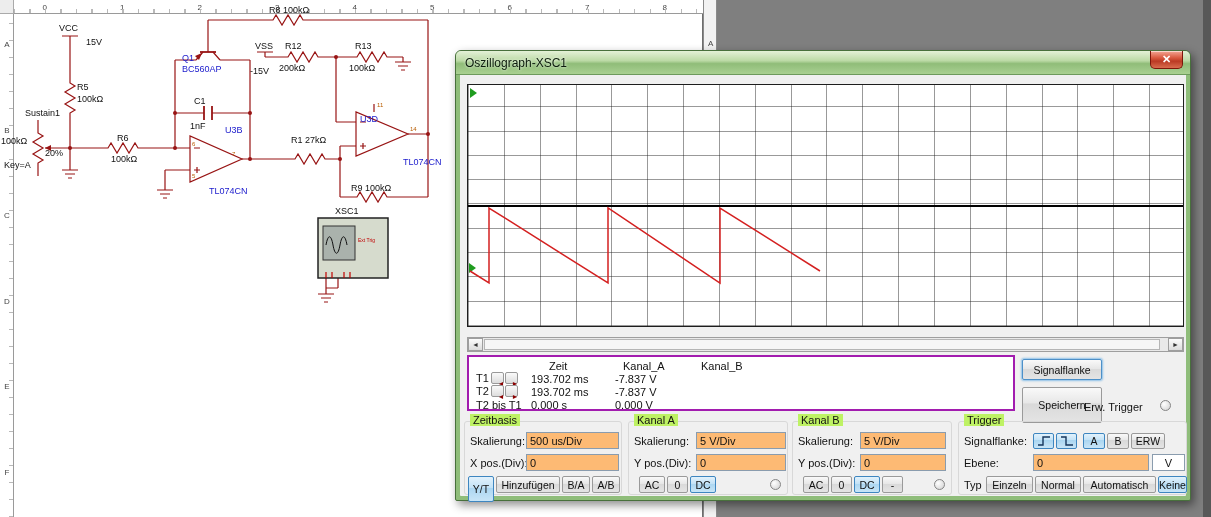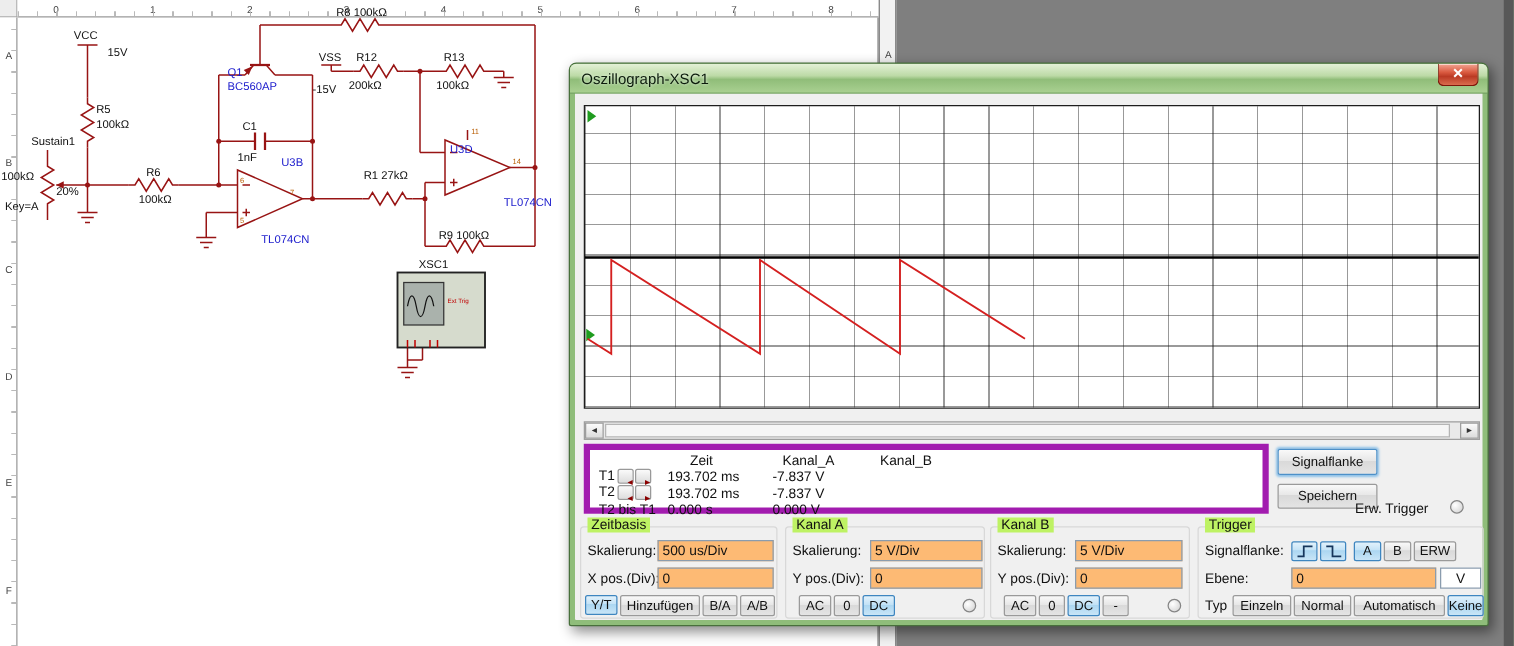--- a/index.html
+++ b/index.html
@@ -44,21 +44,21 @@
   .display{position:absolute;left:11px;top:33px;width:717px;height:243px;background:#fff;border:1px solid #1d1d1d;
     background-image:repeating-linear-gradient(90deg,rgba(30,30,30,.45) 0 1px,transparent 1px 35.85px),
                      repeating-linear-gradient(0deg,rgba(30,30,30,.45) 0 1px,transparent 1px 24.3px)}
   .axis{position:absolute;left:0;right:0;top:120px;height:2px;background:#000}
   .tri-right{width:0;height:0;border-top:5px solid transparent;border-bottom:5px solid transparent;border-left:7px solid #1f9c1f}
 
   .scroll{position:absolute;left:11px;top:286px;width:717px;height:15px;background:#e9e9e9;border:1px solid #9e9e9e}
   .sbtn{position:absolute;top:0;width:15px;height:13px;background:linear-gradient(#fbfbfb,#dcdcdc);border:1px solid #9e9e9e;font-size:7px;color:#333;text-align:center;line-height:12px}
   .thumb{position:absolute;left:16px;top:1px;width:676px;height:11px;background:#f6f6f6;border:1px solid #b5b5b5}
 
-  .meas{position:absolute;left:11px;top:304px;width:548px;height:56px;background:#fff;border:5px solid #a21caf;font-size:11px;color:#111}
+  .meas{position:absolute;left:11px;top:304px;width:548px;height:56px;background:#fff;border:2px solid #a21caf;font-size:11px;color:#111}
   .meas span{position:absolute;white-space:nowrap}
   .sarr{position:absolute;width:13px;height:12px;background:linear-gradient(#fafafa,#ddd);border:1px solid #999;border-radius:2px;font-size:7px;color:#8b0000;text-align:center;line-height:11px;padding:0}
 
   .btn{position:absolute;display:flex;align-items:center;justify-content:center;font-family:inherit;font-size:10.5px;color:#111;background:linear-gradient(#f9f9f9,#e7e7e7 45%,#d9d9d9 46%,#e4e4e4);border:1px solid #9a9a9a;border-radius:2px;white-space:nowrap;cursor:default}
   .btn.sel{background:linear-gradient(#e2f2fc,#c3e2f6 45%,#abd6f1 46%,#c8e5f7);border-color:#3e86c0}
   .btn.focus{border-color:#4d90c8;box-shadow:0 0 2px 1px #8cc0e8}
   .lbl{position:absolute;font-size:11px;color:#111;white-space:nowrap}
   .tbox{position:absolute;height:17px;border:1px solid #8a9cae;background:#fdba74;font-family:inherit;font-size:11px;padding:0 3px;color:#111}
   .ubox{position:absolute;height:17px;border:1px solid #8a9cae;background:#fff;font-size:11px;color:#111;display:flex;align-items:center;justify-content:center}
   .grp{position:absolute;border:1px solid #d8d8d8;border-radius:3px}
@@ -295,38 +295,38 @@
       <span style="left:62px;top:29px">193.702 ms</span>
       <span style="left:146px;top:29px">-7.837 V</span>
       <span style="left:226px;top:29px"></span>
 
       <span style="left:7px;top:42px">T2 bis T1</span>
       <span style="left:62px;top:42px">0.000 s</span>
       <span style="left:146px;top:42px">0.000 V</span>
     </div>
 
     <button class="btn focus" style="left:566px;top:308px;width:80px;height:21px">Signalflanke</button>
-    <button class="btn" style="left:566px;top:336px;width:80px;height:20px">Speichern</button>
+    <button class="btn" style="left:566px;top:336px;width:80px;height:36px">Speichern</button>
     <span class="lbl" style="left:628px;top:350px">Erw. Trigger</span>
     <div class="jack" style="left:704px;top:349px"></div>
 
     <div class="grp" style="left:8px;top:370px;width:158px;height:74px"></div>
     <div class="grp" style="left:172px;top:370px;width:160px;height:74px"></div>
     <div class="grp" style="left:336px;top:370px;width:160px;height:74px"></div>
     <div class="grp" style="left:502px;top:370px;width:229px;height:74px"></div>
     <span class="ghdr" style="left:14px;top:363px">Zeitbasis</span>
     <span class="ghdr" style="left:178px;top:363px">Kanal A</span>
     <span class="ghdr" style="left:342px;top:363px">Kanal B</span>
     <span class="ghdr" style="left:508px;top:363px">Trigger</span>
 
     <span class="lbl" style="left:14px;top:384px">Skalierung:</span>
     <input class="tbox" style="left: 70px; top: 381px; width: 93px;" value="500 us/Div">
     <span class="lbl" style="left:14px;top:406px">X pos.(Div):</span>
     <input class="tbox" style="left: 70px; top: 403px; width: 93px;" value="0">
-    <button class="btn sel" style="left:12px;top:425px;width:26px;height:16px">Y/T</button>
+    <button class="btn sel" style="left:12px;top:425px;width:26px;height:26px">Y/T</button>
     <button class="btn" style="left:40px;top:425px;width:64px;height:17px">Hinzufügen</button>
     <button class="btn" style="left:106px;top:425px;width:28px;height:17px">B/A</button>
     <button class="btn" style="left:136px;top:425px;width:28px;height:17px">A/B</button>
 
     <span class="lbl" style="left:178px;top:384px">Skalierung:</span>
     <input class="tbox" style="left: 240px; top: 381px; width: 90px;" value="5 V/Div">
     <span class="lbl" style="left:178px;top:406px">Y pos.(Div):</span>
     <input class="tbox" style="left: 240px; top: 403px; width: 90px;" value="0">
     <button class="btn" style="left:183px;top:425px;width:26px;height:17px">AC</button>
     <button class="btn" style="left:211px;top:425px;width:21px;height:17px">0</button>

